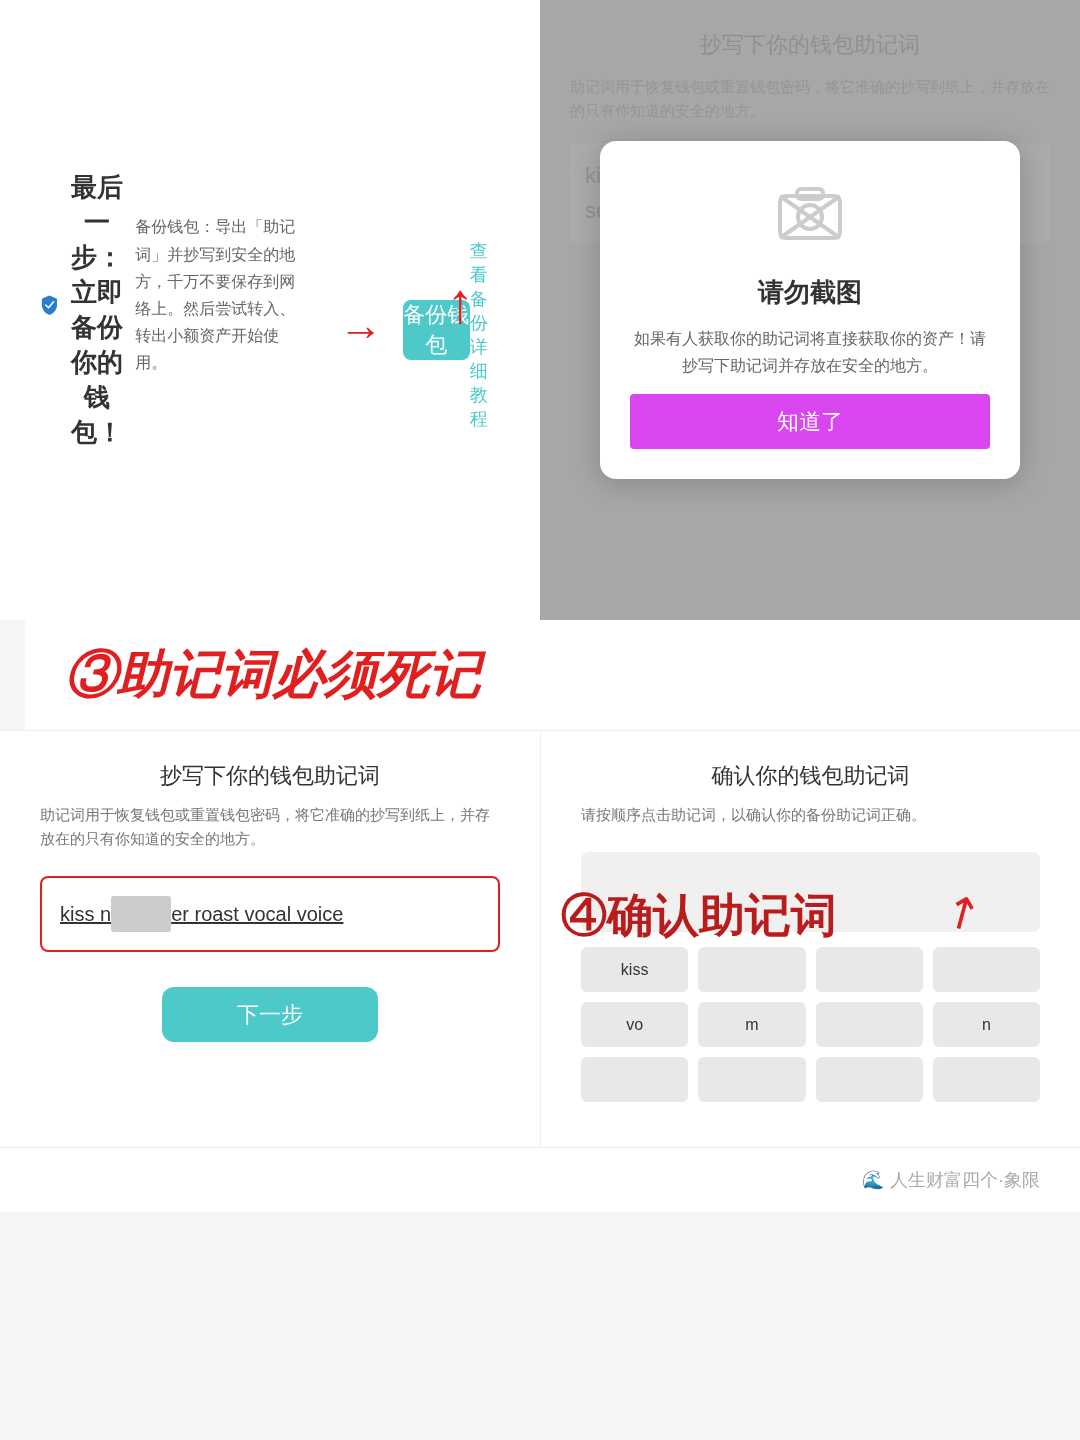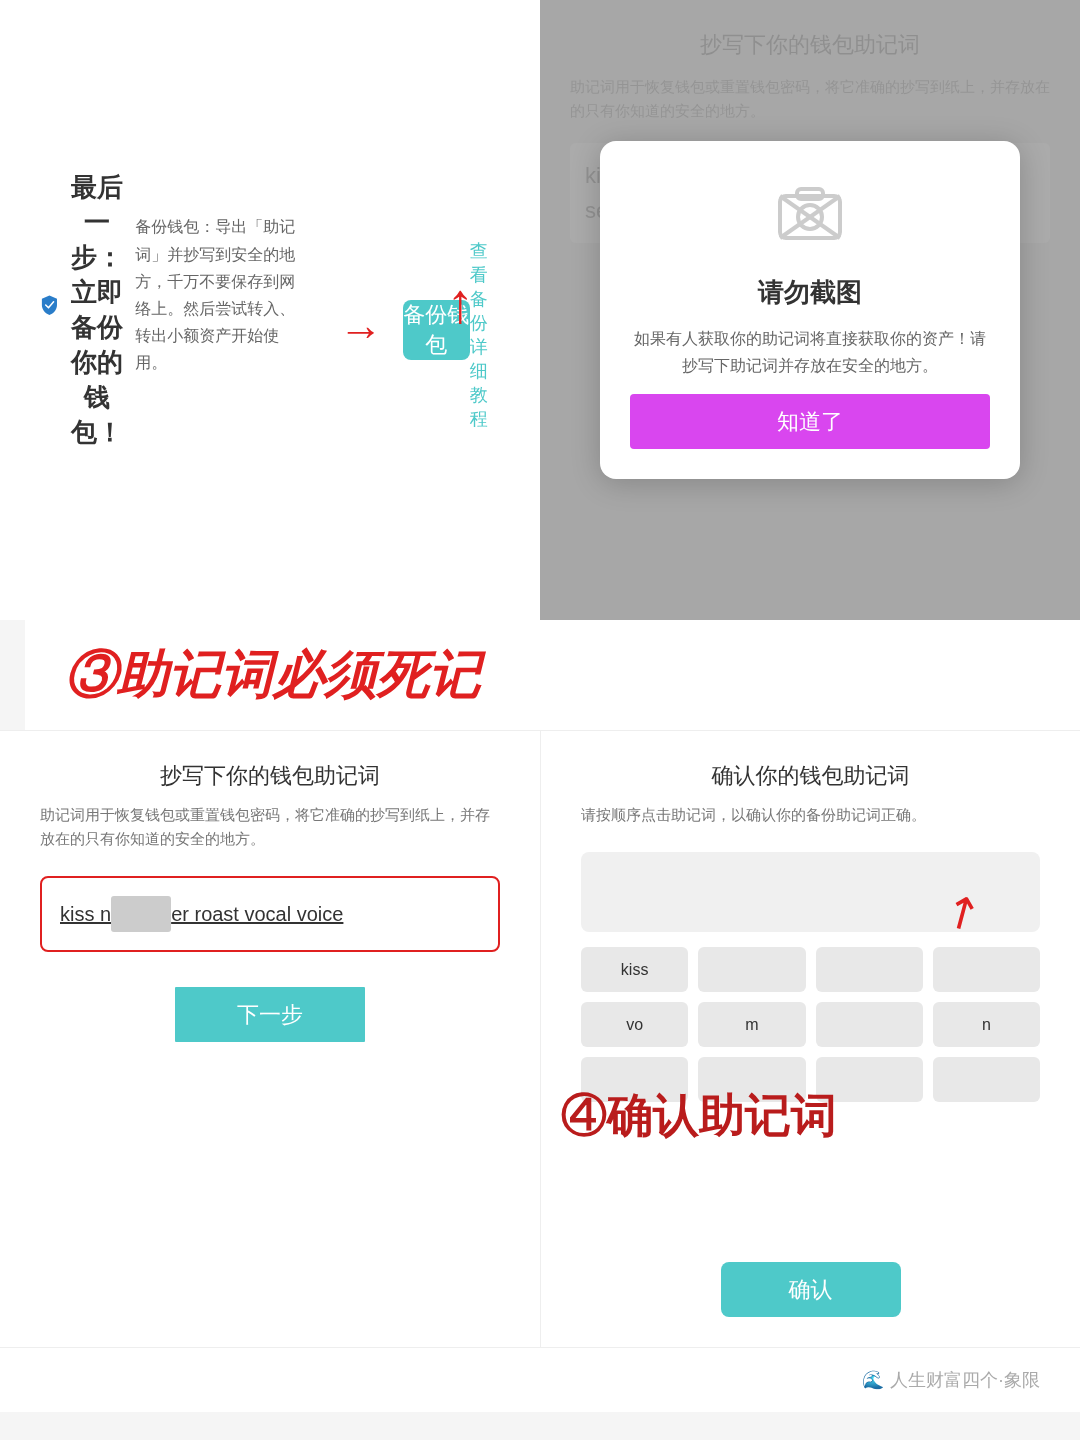--- a/index.html
+++ b/index.html
@@ -227,25 +227,25 @@
       display: inline-block;
       background: #ccc;
       color: transparent;
       border-radius: 3px;
       min-width: 60px;
     }
 
     .next-btn {
       display: block;
       margin: 0 auto;
-      width: 190px;
+      width: 216px;
       height: 55px;
       background: #4ec9c9;
       border: none;
-      border-radius: 1px;
+      border-radius: 12px;
       color: #fff;
       font-size: 22px;
       cursor: pointer;
     }
 
     
     .bottom-right {
       width: 50%;
       padding: 30px 40px;
       border-top: 1px solid #eee;
@@ -443,19 +443,18 @@
       <div class="word-chip"></div>
       <div class="word-chip"></div>
       <div class="word-chip"></div>
       <div class="word-chip"></div>
     </div>
 
     <div class="annotation-4">
       <span class="annotation-text-4">④确认助记词</span>
     </div>
 
-    <button class="confirm-btn" style="margin-top: 160px;">确认</button>
   </div>
 </div>
 
 <div class="footer">
   <span>🌊 人生财富四个·象限</span>
 </div>
 
 </body></html>

